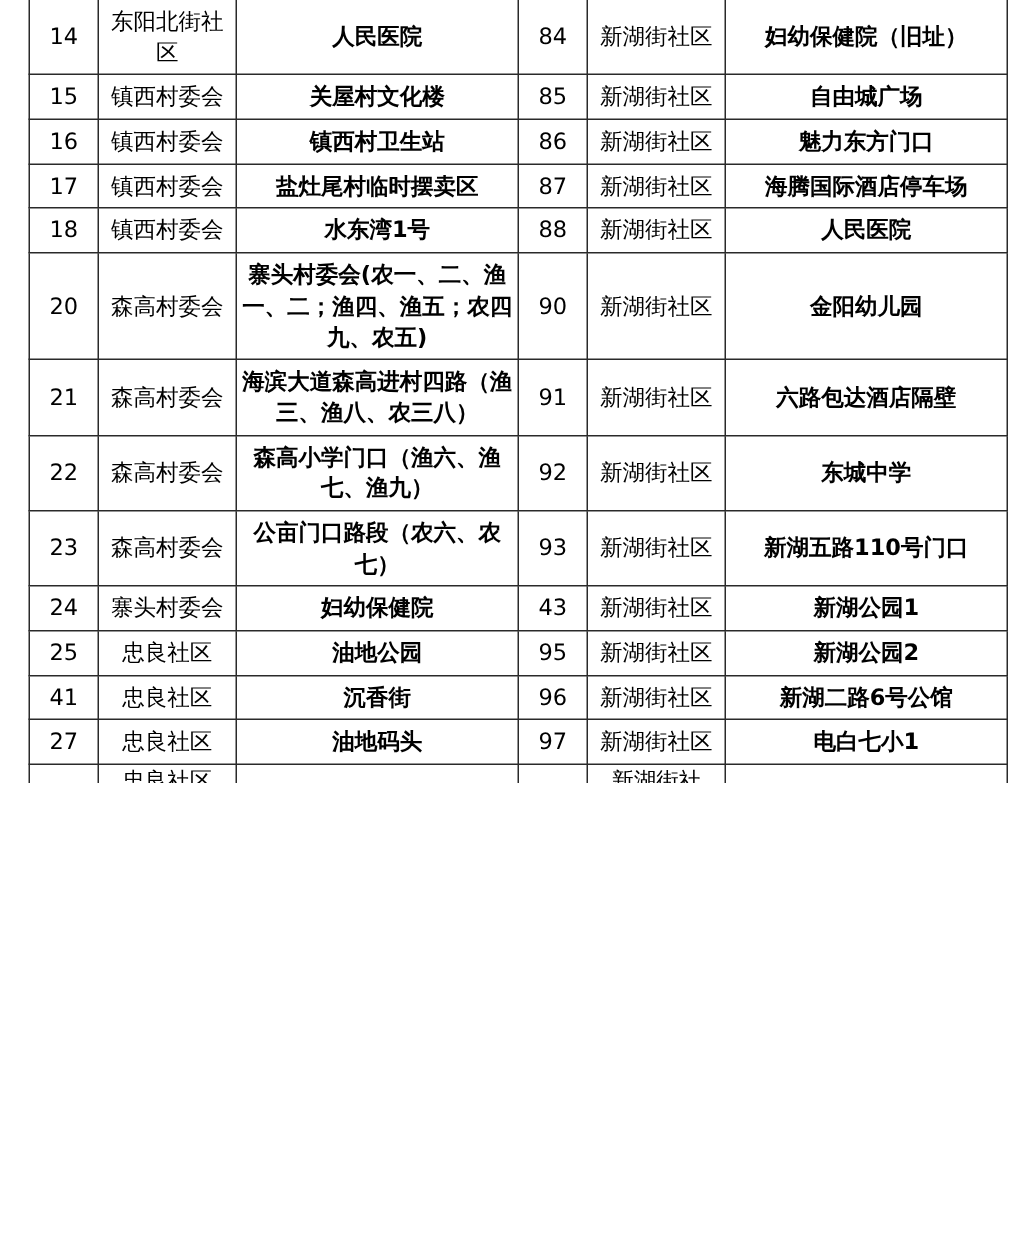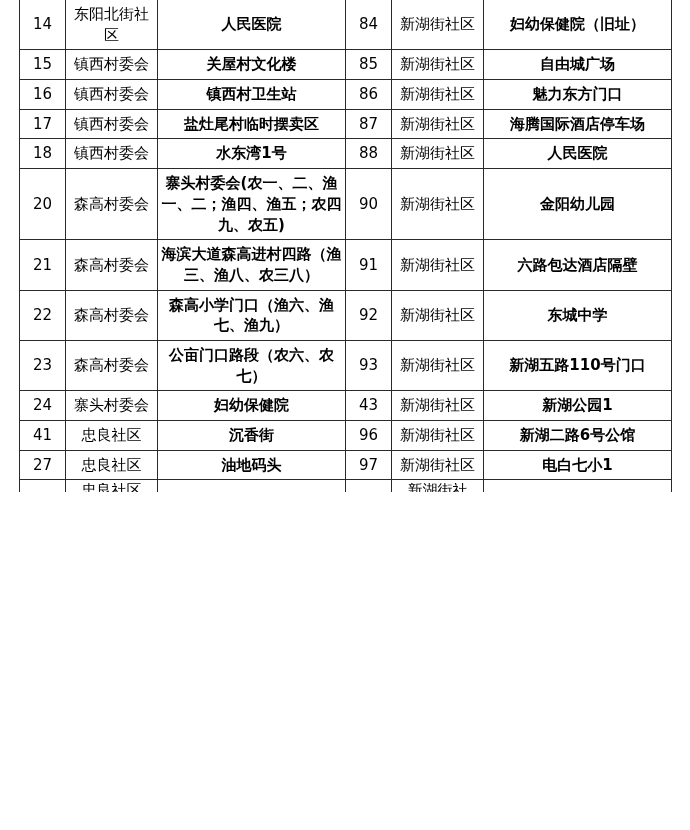--- a/index.html
+++ b/index.html
@@ -160,20 +160,28 @@
       </tr>
       <tr>
         <td class="num">24</td>
         <td class="area">寨头村委会</td>
         <td class="site">妇幼保健院</td>
         <td class="num">43</td>
         <td class="area">新湖街社区</td>
         <td class="site">新湖公园1</td>
       </tr>
       <tr>
+        <td class="num">25</td>
+        <td class="area">忠良社区</td>
+        <td class="site">油地公园</td>
+        <td class="num">95</td>
+        <td class="area">新湖街社区</td>
+        <td class="site">新湖公园2</td>
+      </tr>
+      <tr>
         <td class="num">41</td>
         <td class="area">忠良社区</td>
         <td class="site">沉香街</td>
         <td class="num">96</td>
         <td class="area">新湖街社区</td>
         <td class="site">新湖二路6号公馆</td>
       </tr>
       <tr>
         <td class="num">27</td>
         <td class="area">忠良社区</td>

